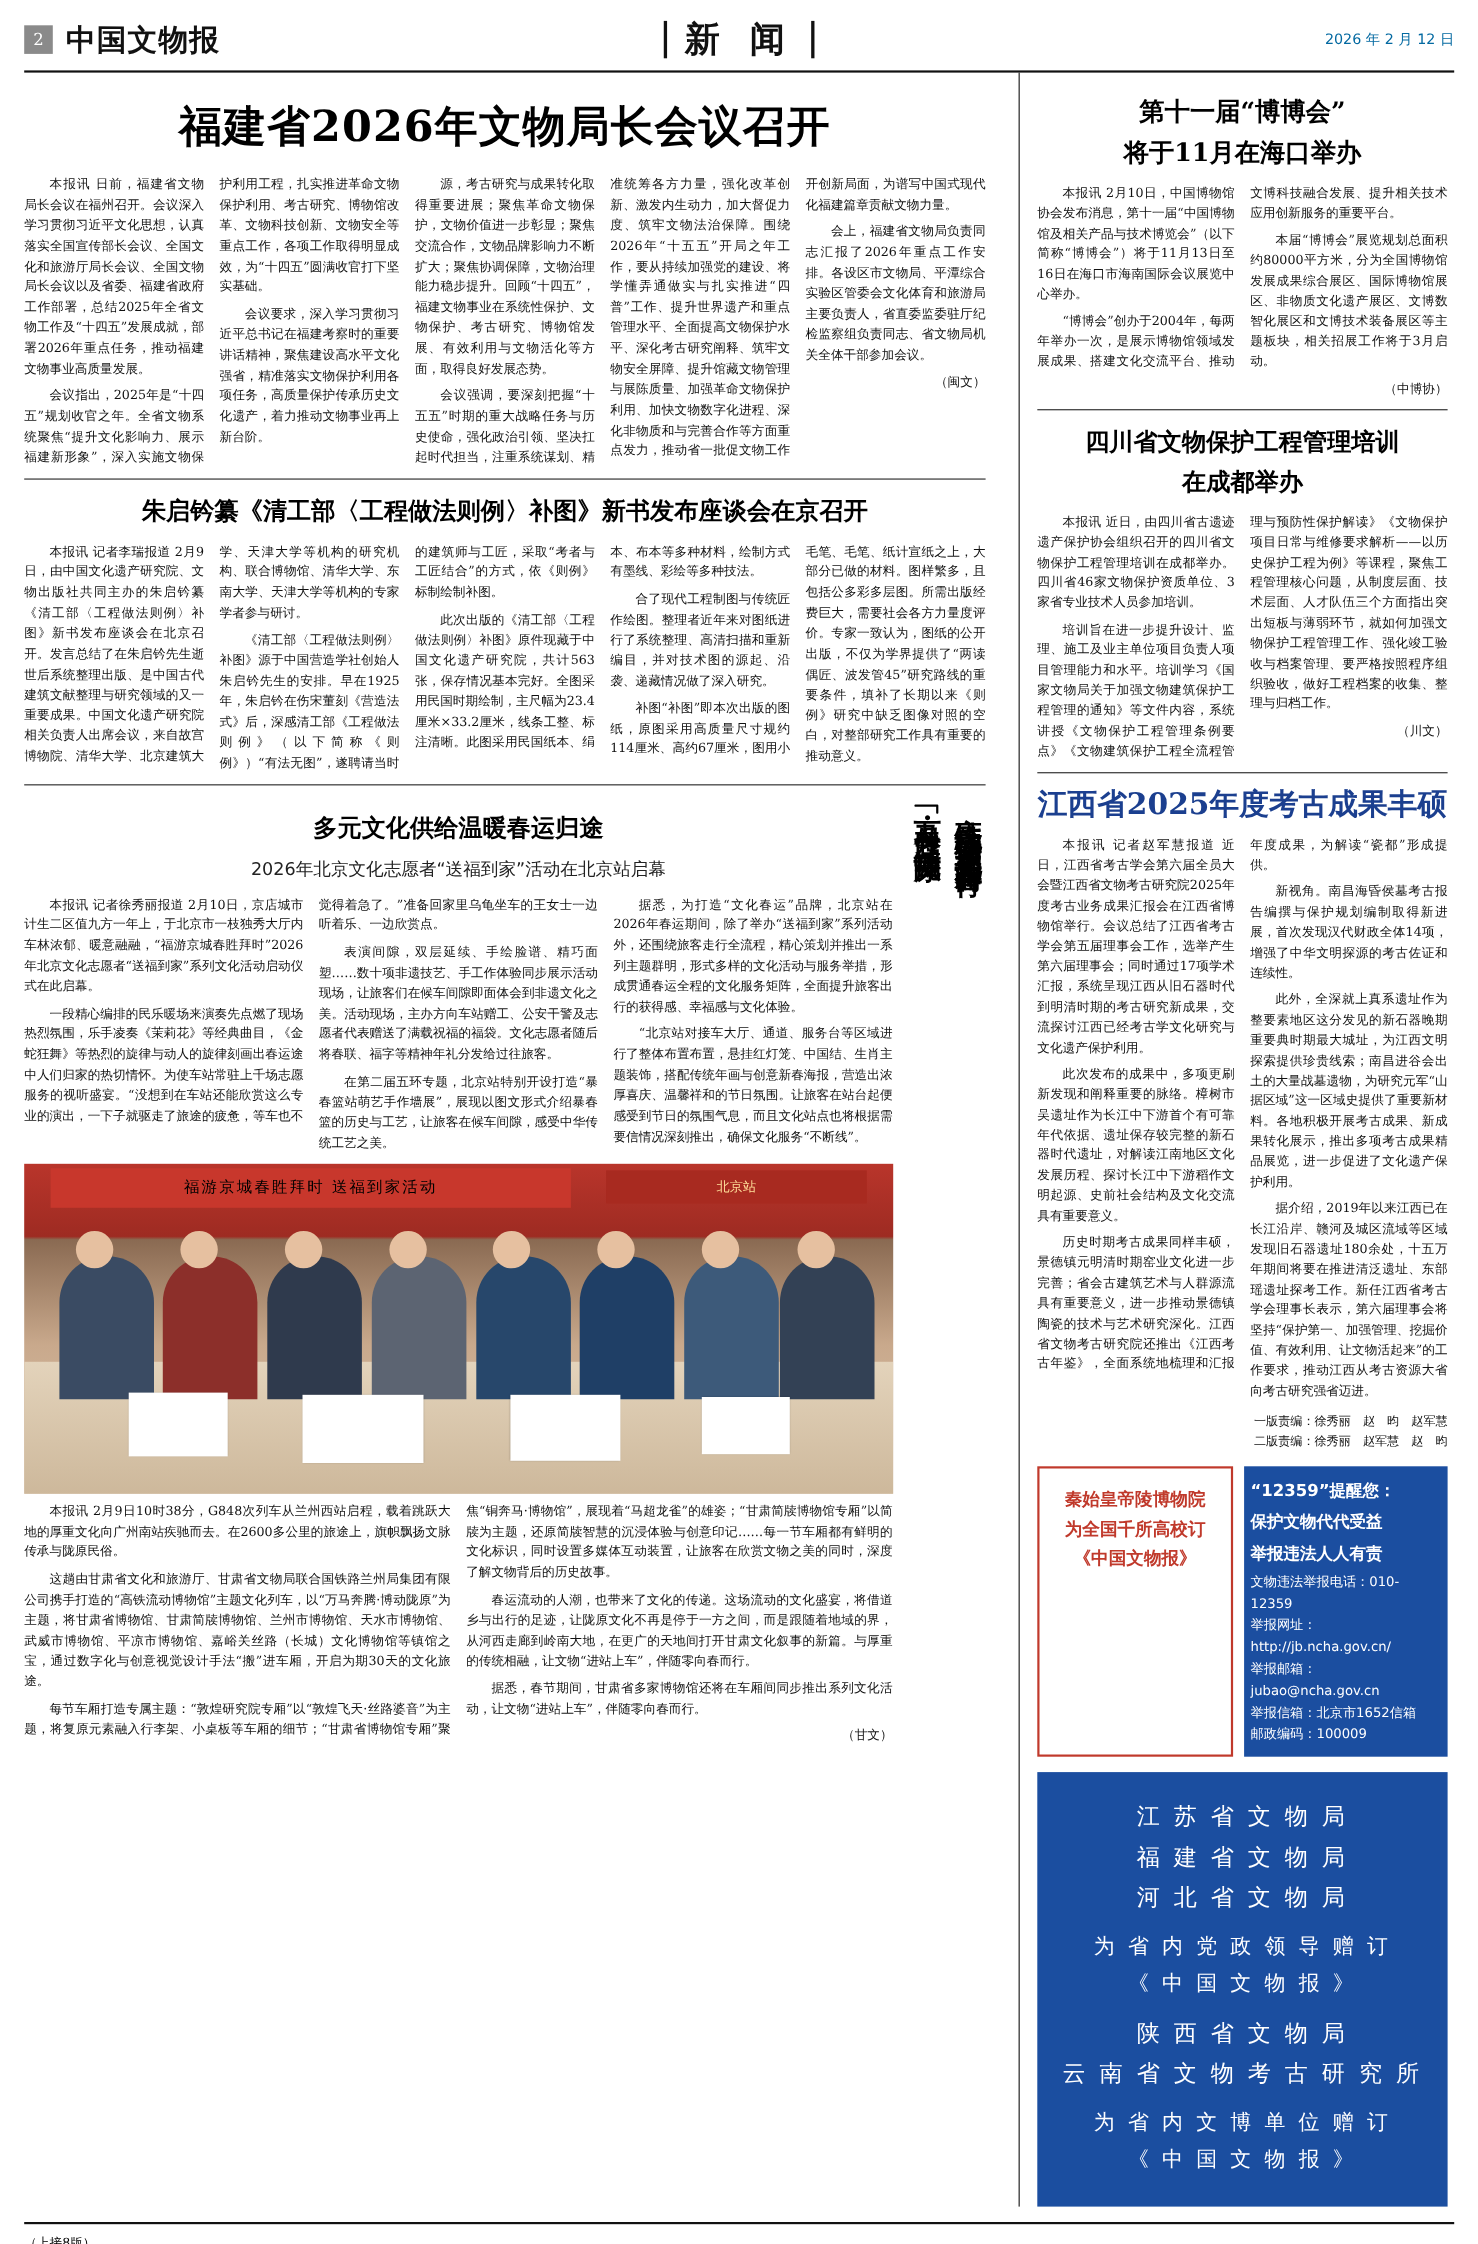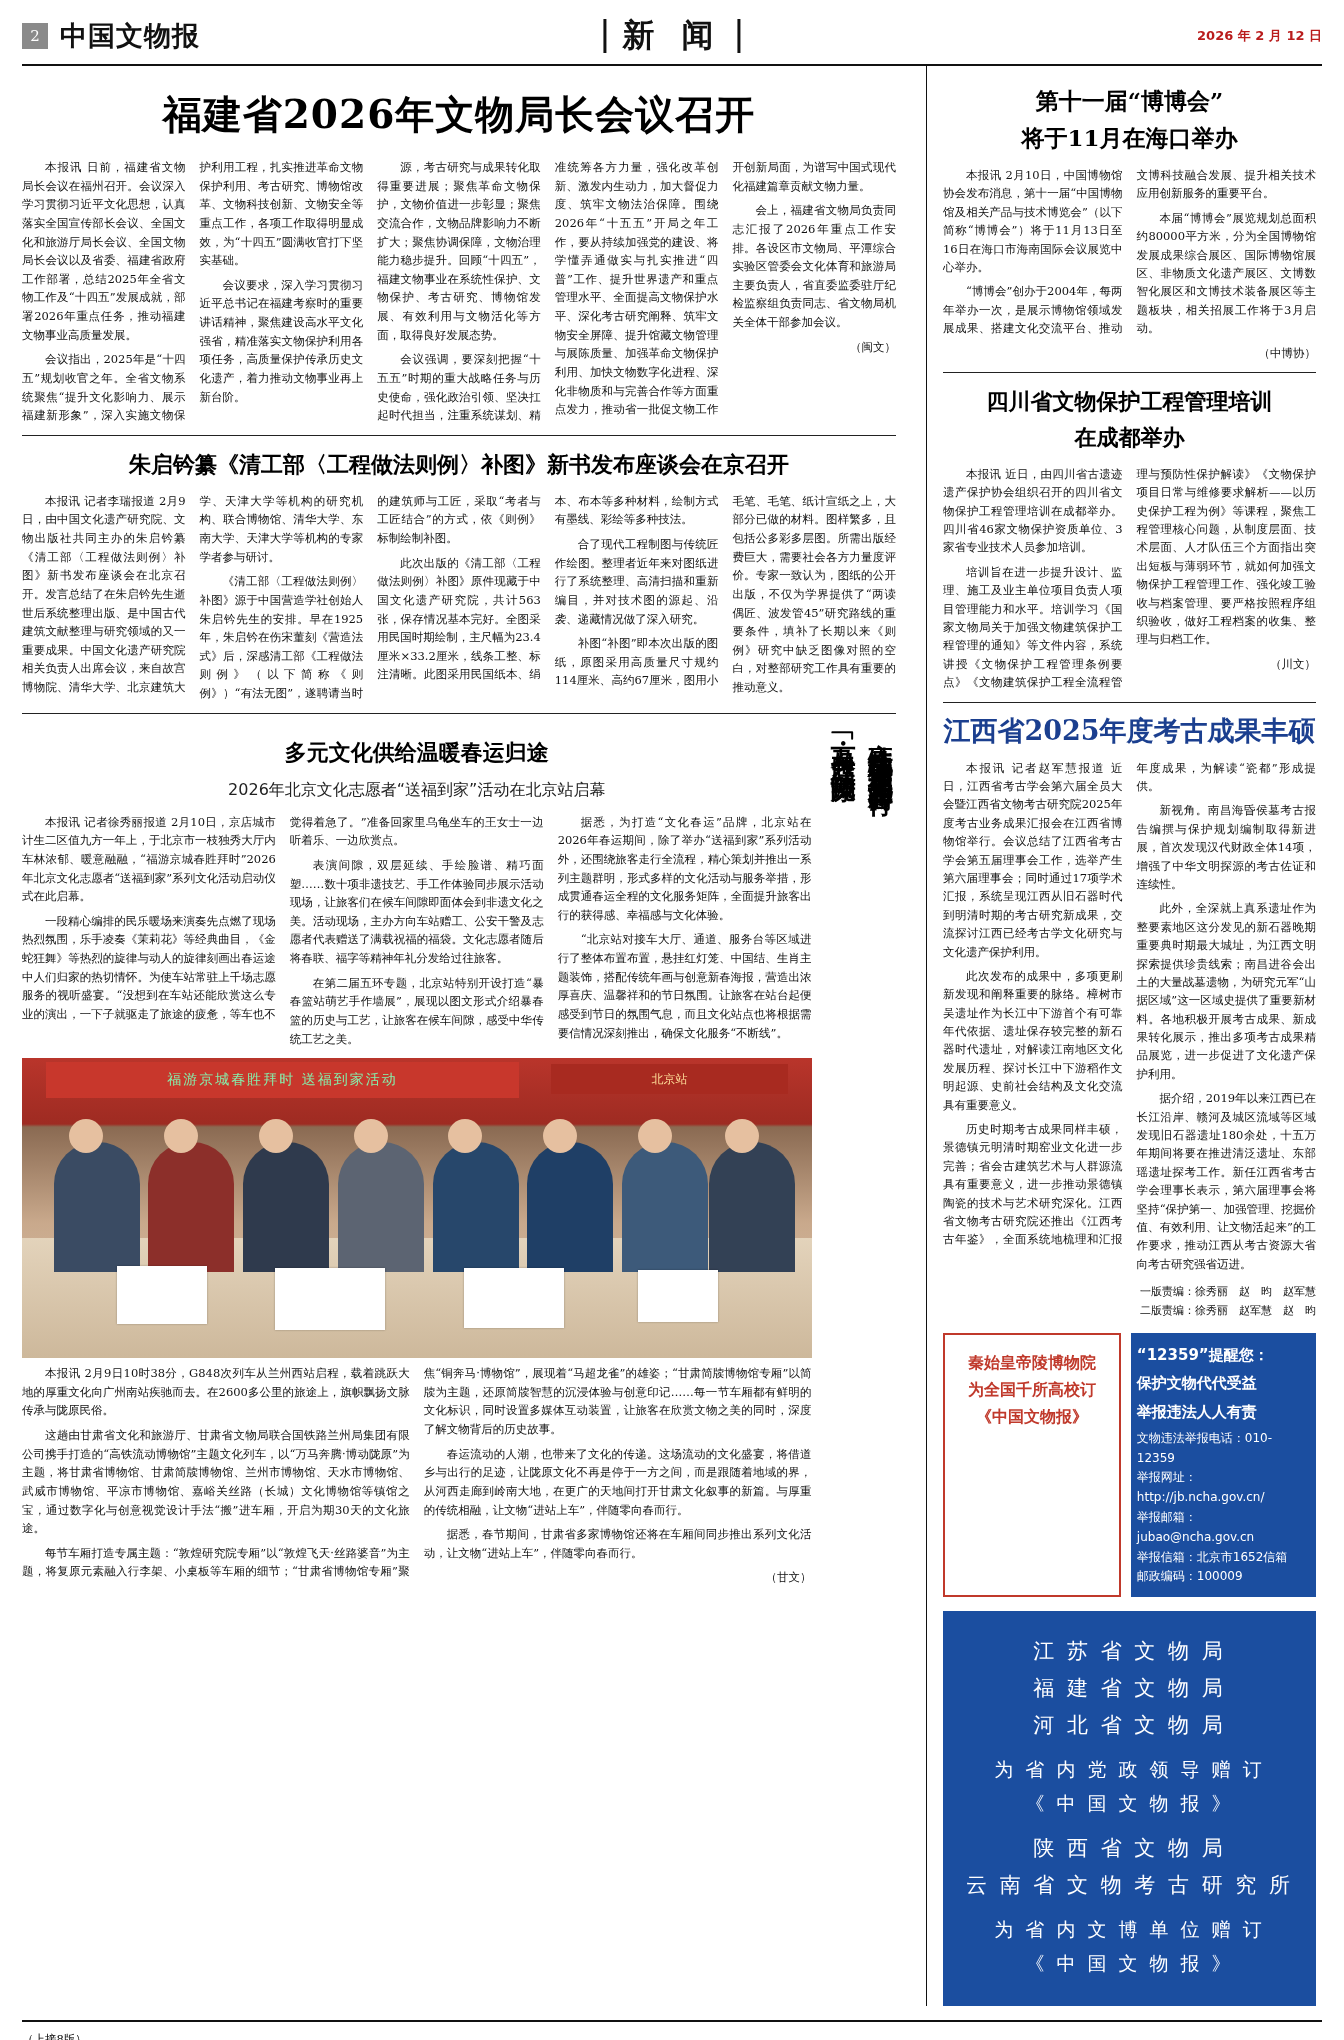--- a/index.html
+++ b/index.html
@@ -48,21 +48,21 @@
   }
   .section-bar { width: 3px; height: 34px; background: #111; }
   .section-title {
     font-family: "DejaVu Serif", serif;
     font-size: 32px; font-weight: bold;
     letter-spacing: 8px;
     color: #111;
   }
   .issue-date {
     position: absolute; right: 0;
-    font-size: 13px; color: #b91c1c; font-weight: bold;
+    font-size: 13px; color: #0369a1;
   }
 
   
   .body-wrap {
     margin: 0 22px;
     display: flex;
     gap: 14px;
   }
   .left-zone { width: 890px; padding-right: 16px; }
   .right-zone {
@@ -148,21 +148,21 @@
     height: 300px;
     margin: 10px 0 4px 0;
     position: relative;
     overflow: hidden;
     background: linear-gradient(180deg,#b9352b 0%,#9e2b22 22%,#8a6a52 23%,#c9a98c 55%,#d8c4ad 100%);
   }
   .photo .banner {
     position: absolute; top: 4px; left: 3%;
     width: 60%; height: 36px;
     background: #c8372c;
-    color: #86efac;
+    color: #000000;
     font-size: 14px;
     display: flex; align-items: center; justify-content: center;
     font-family: "DejaVu Serif", serif;
     letter-spacing: 2px;
   }
   .photo .banner2 {
     position: absolute; top: 6px; right: 3%;
     width: 30%; height: 30px;
     background: #a82a20;
     color: #ffdf9a;

